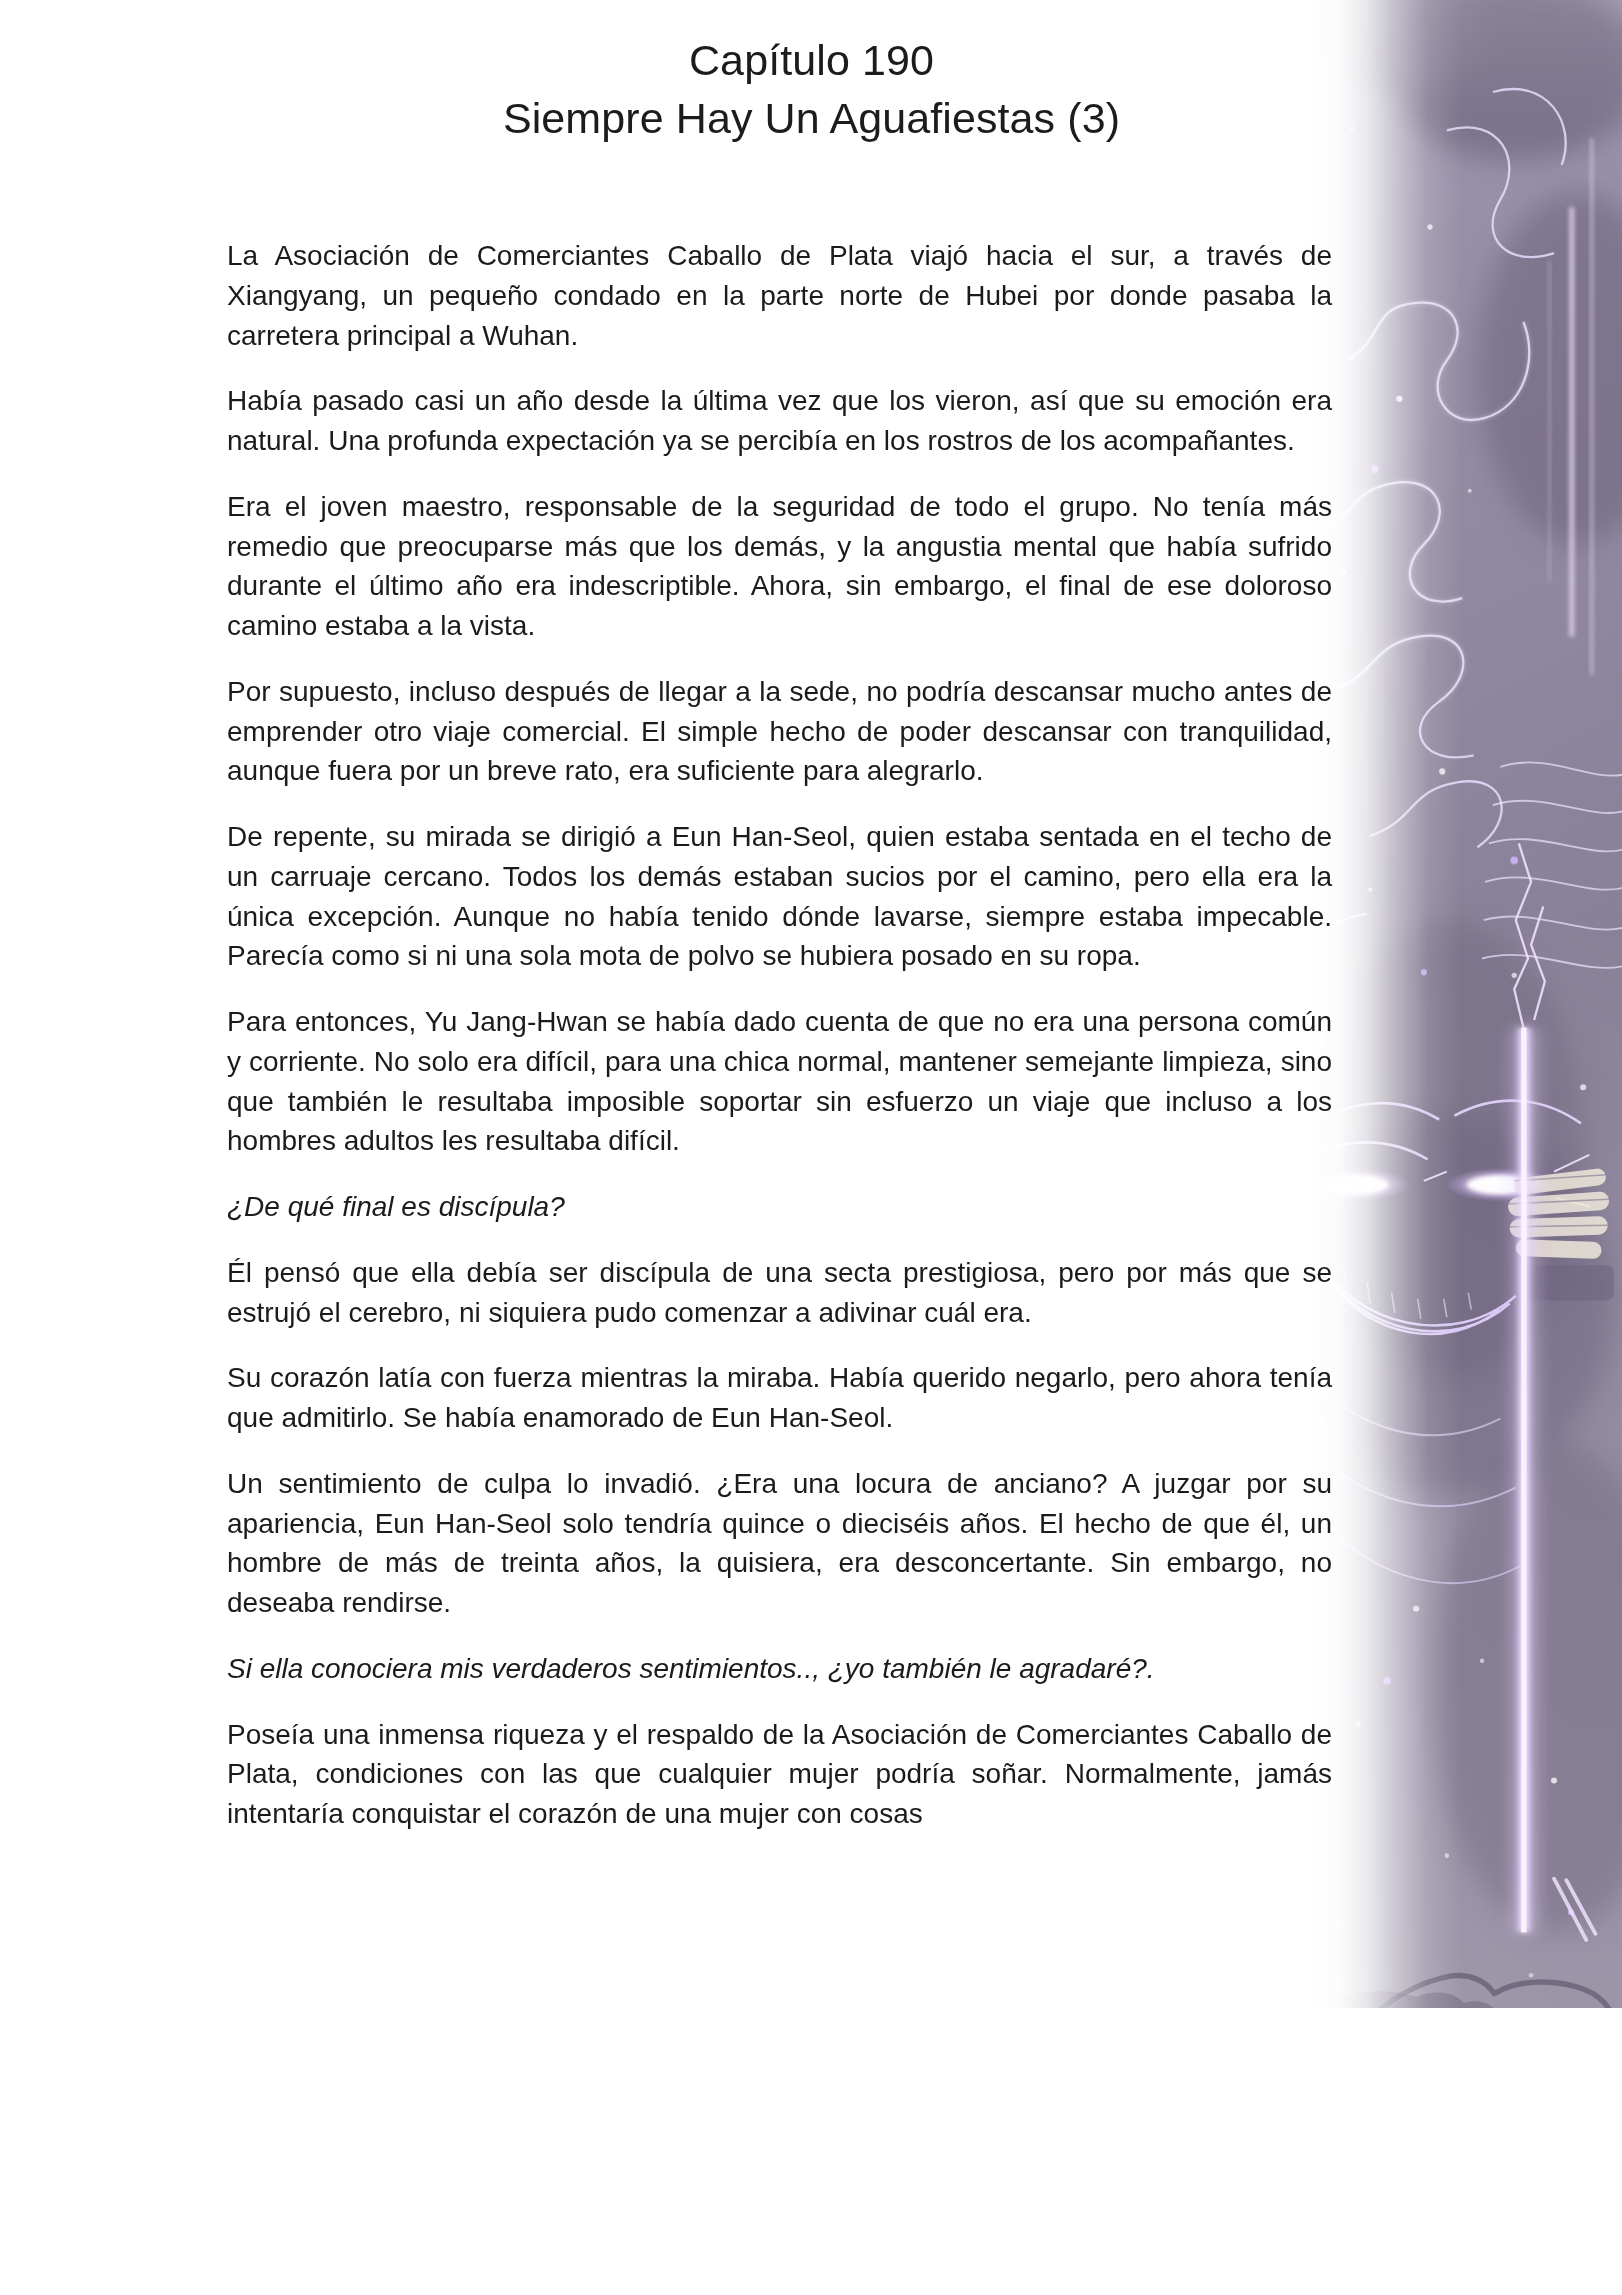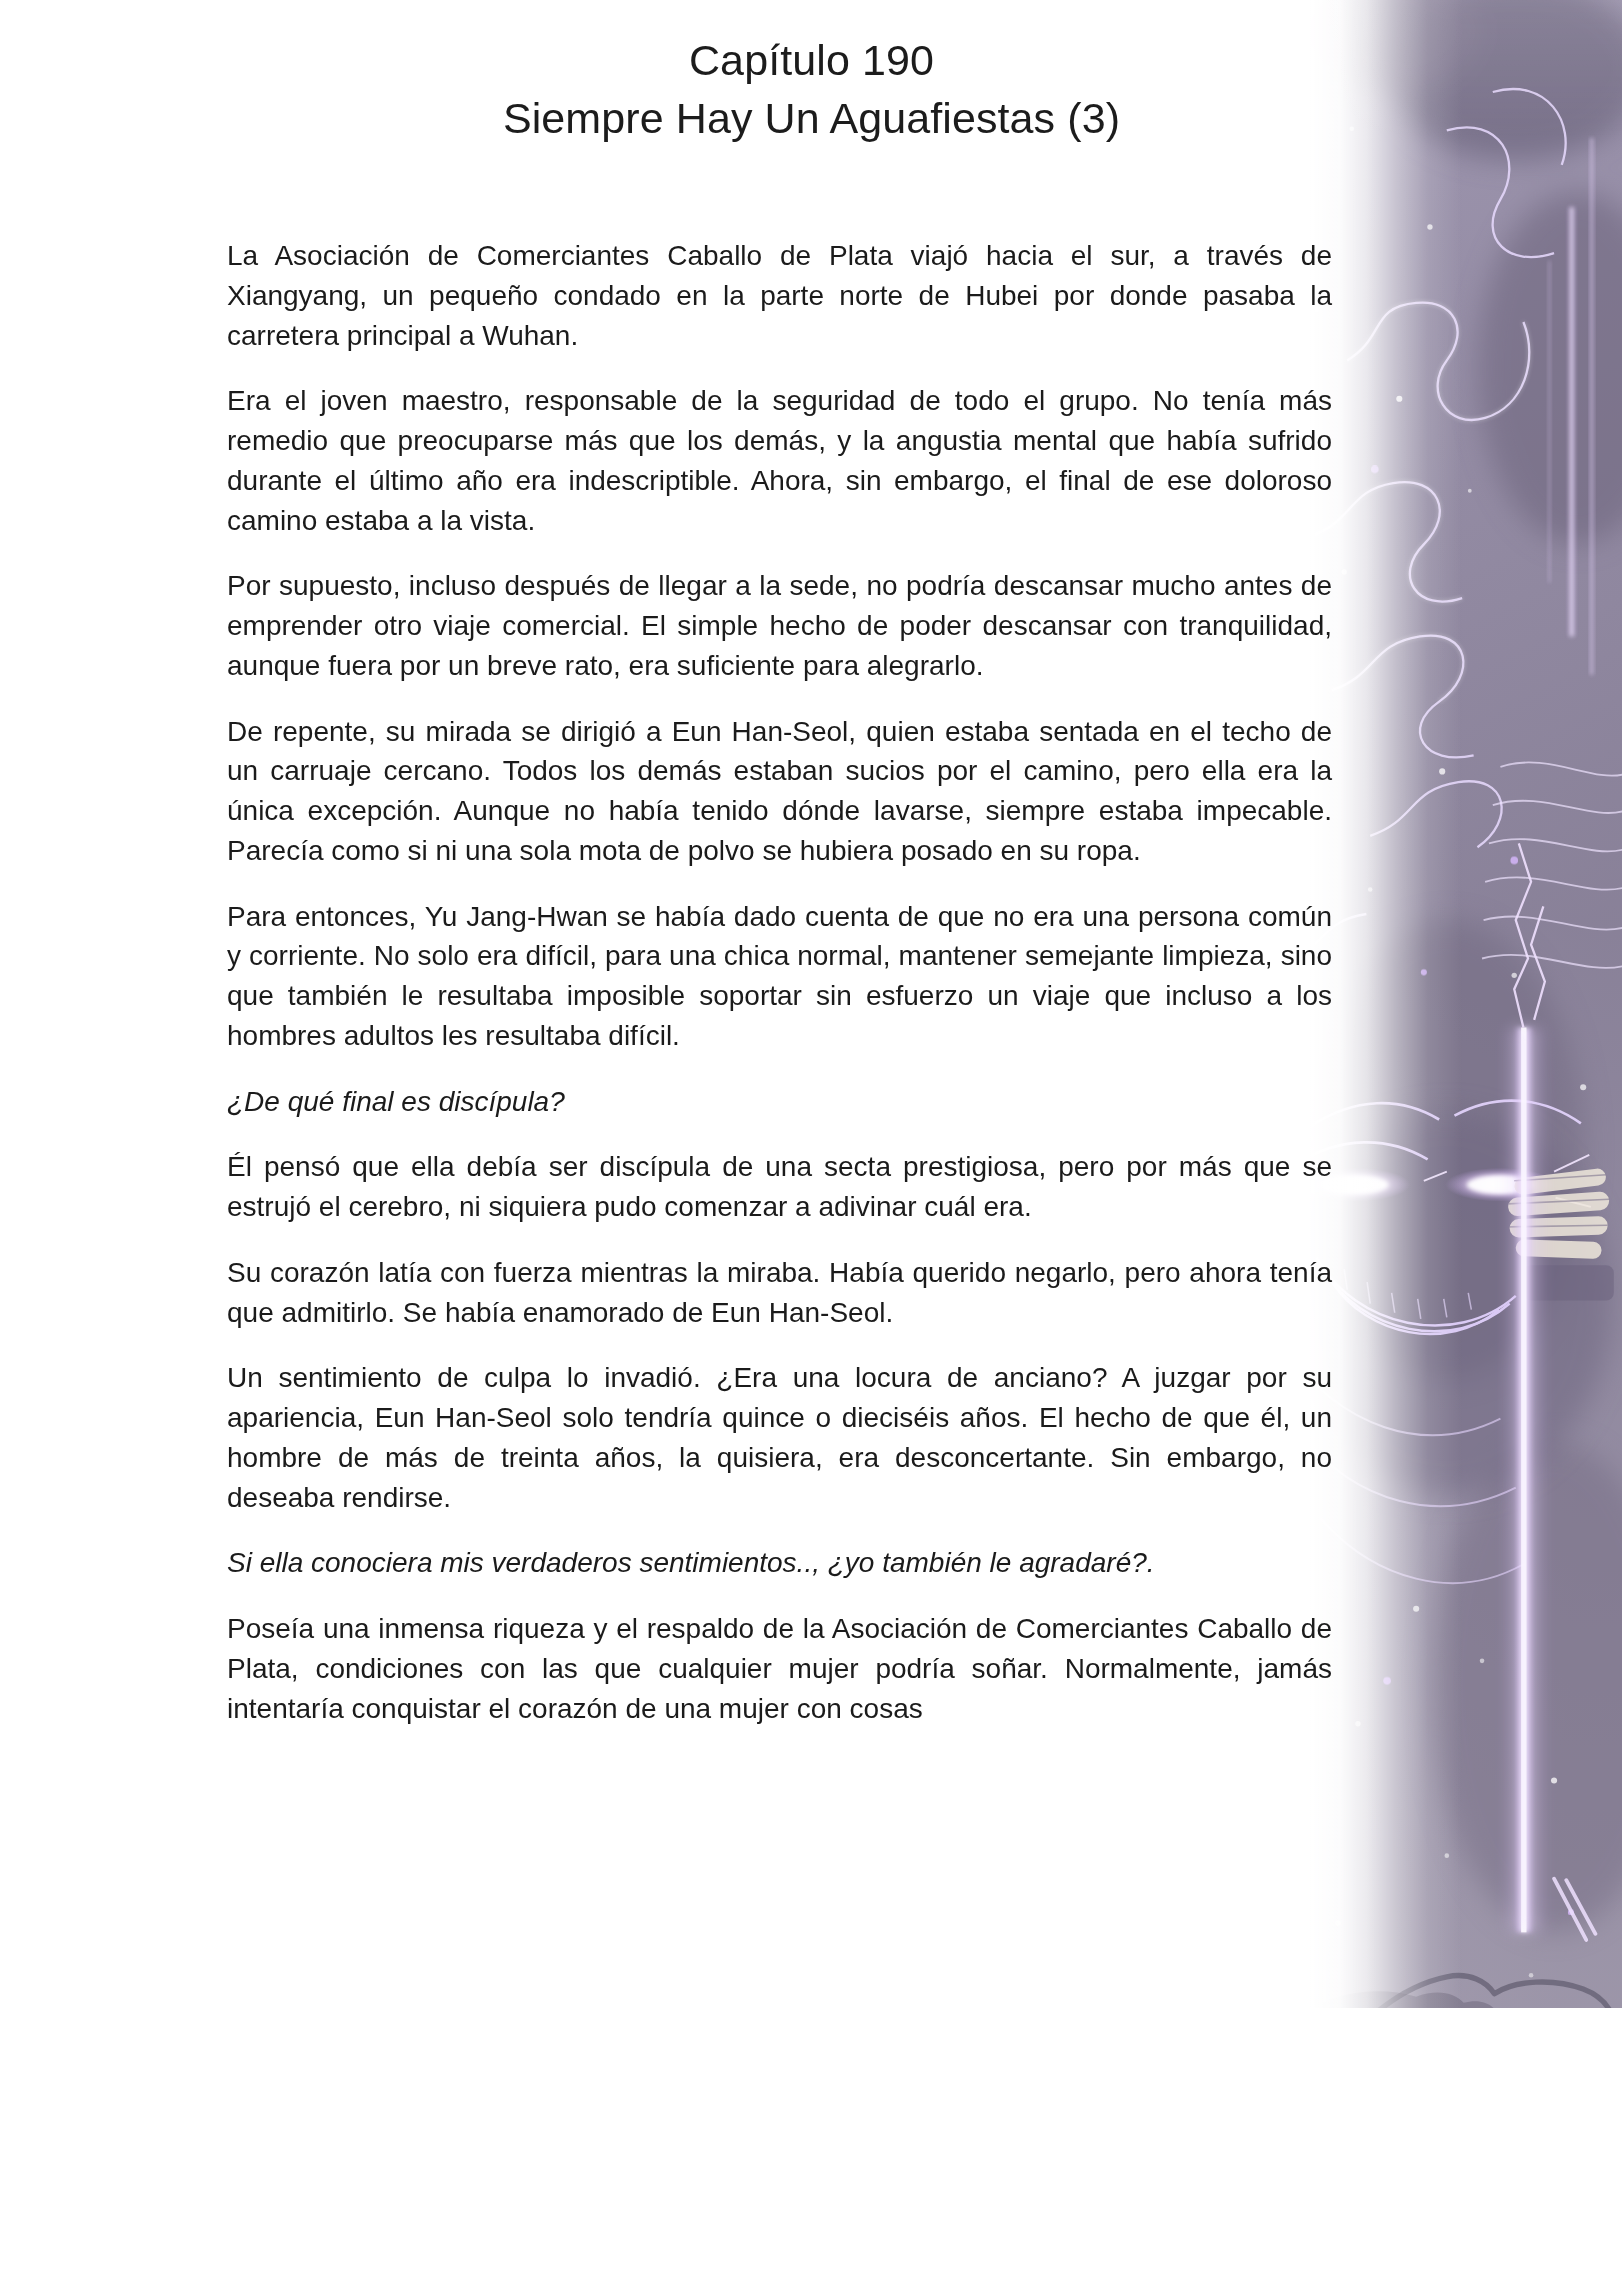--- a/index.html
+++ b/index.html
@@ -364,20 +364,21 @@
 
   <div class="content">
 
     <div class="chapter-heading">
       <span class="chapter-number">Capítulo 190</span>
       <span class="chapter-title">Siempre Hay Un Aguafiestas (3)</span>
     </div>
 
     <div class="body-copy">
       <p class="para">La Asociación de Comerciantes Caballo de Plata viajó hacia el sur, a través de Xiangyang, un pequeño condado en la parte norte de Hubei por donde pasaba la carretera principal a Wuhan.</p>
+      <p class="para">Había pasado casi un año desde la última vez que los vieron, así que su emoción era natural. Una profunda expectación ya se percibía en los rostros de los acompañantes.</p>
 
 
       <p class="para">Era el joven maestro, responsable de la seguridad de todo el grupo. No tenía más remedio que preocuparse más que los demás, y la angustia mental que había sufrido durante el último año era indescriptible. Ahora, sin embargo, el final de ese doloroso camino estaba a la vista.</p>
       <p class="para">Por supuesto, incluso después de llegar a la sede, no podría descansar mucho antes de emprender otro viaje comercial. El simple hecho de poder descansar con tranquilidad, aunque fuera por un breve rato, era suficiente para alegrarlo.</p>
       <p class="para">De repente, su mirada se dirigió a Eun Han-Seol, quien estaba sentada en el techo de un carruaje cercano. Todos los demás estaban sucios por el camino, pero ella era la única excepción. Aunque no había tenido dónde lavarse, siempre estaba impecable. Parecía como si ni una sola mota de polvo se hubiera posado en su ropa.</p>
       <p class="para">Para entonces, Yu Jang-Hwan se había dado cuenta de que no era una persona común y corriente. No solo era difícil, para una chica normal, mantener semejante limpieza, sino que también le resultaba imposible soportar sin esfuerzo un viaje que incluso a los hombres adultos les resultaba difícil.</p>
 
       <p class="para italic">¿De qué final es discípula?</p>
 
       <p class="para">Él pensó que ella debía ser discípula de una secta prestigiosa, pero por más que se estrujó el cerebro, ni siquiera pudo comenzar a adivinar cuál era.</p>

